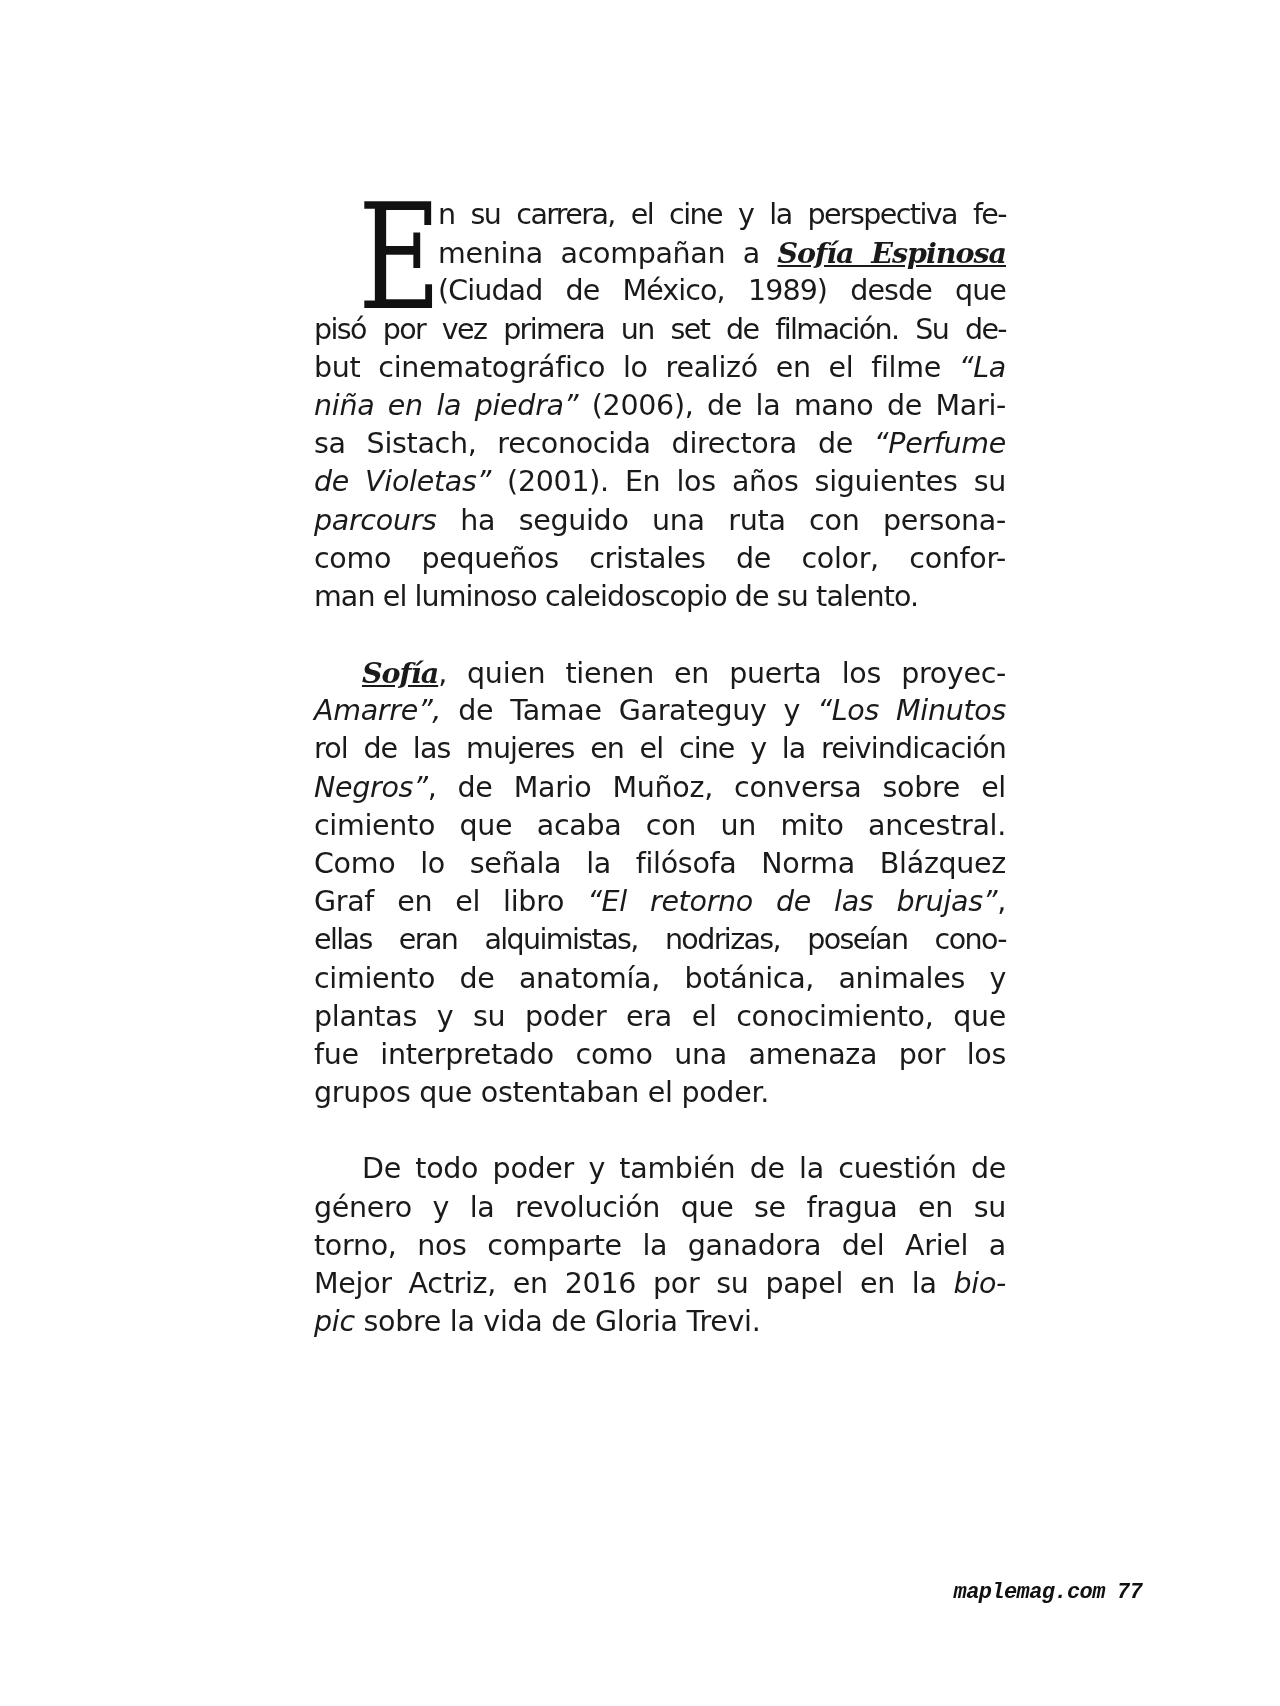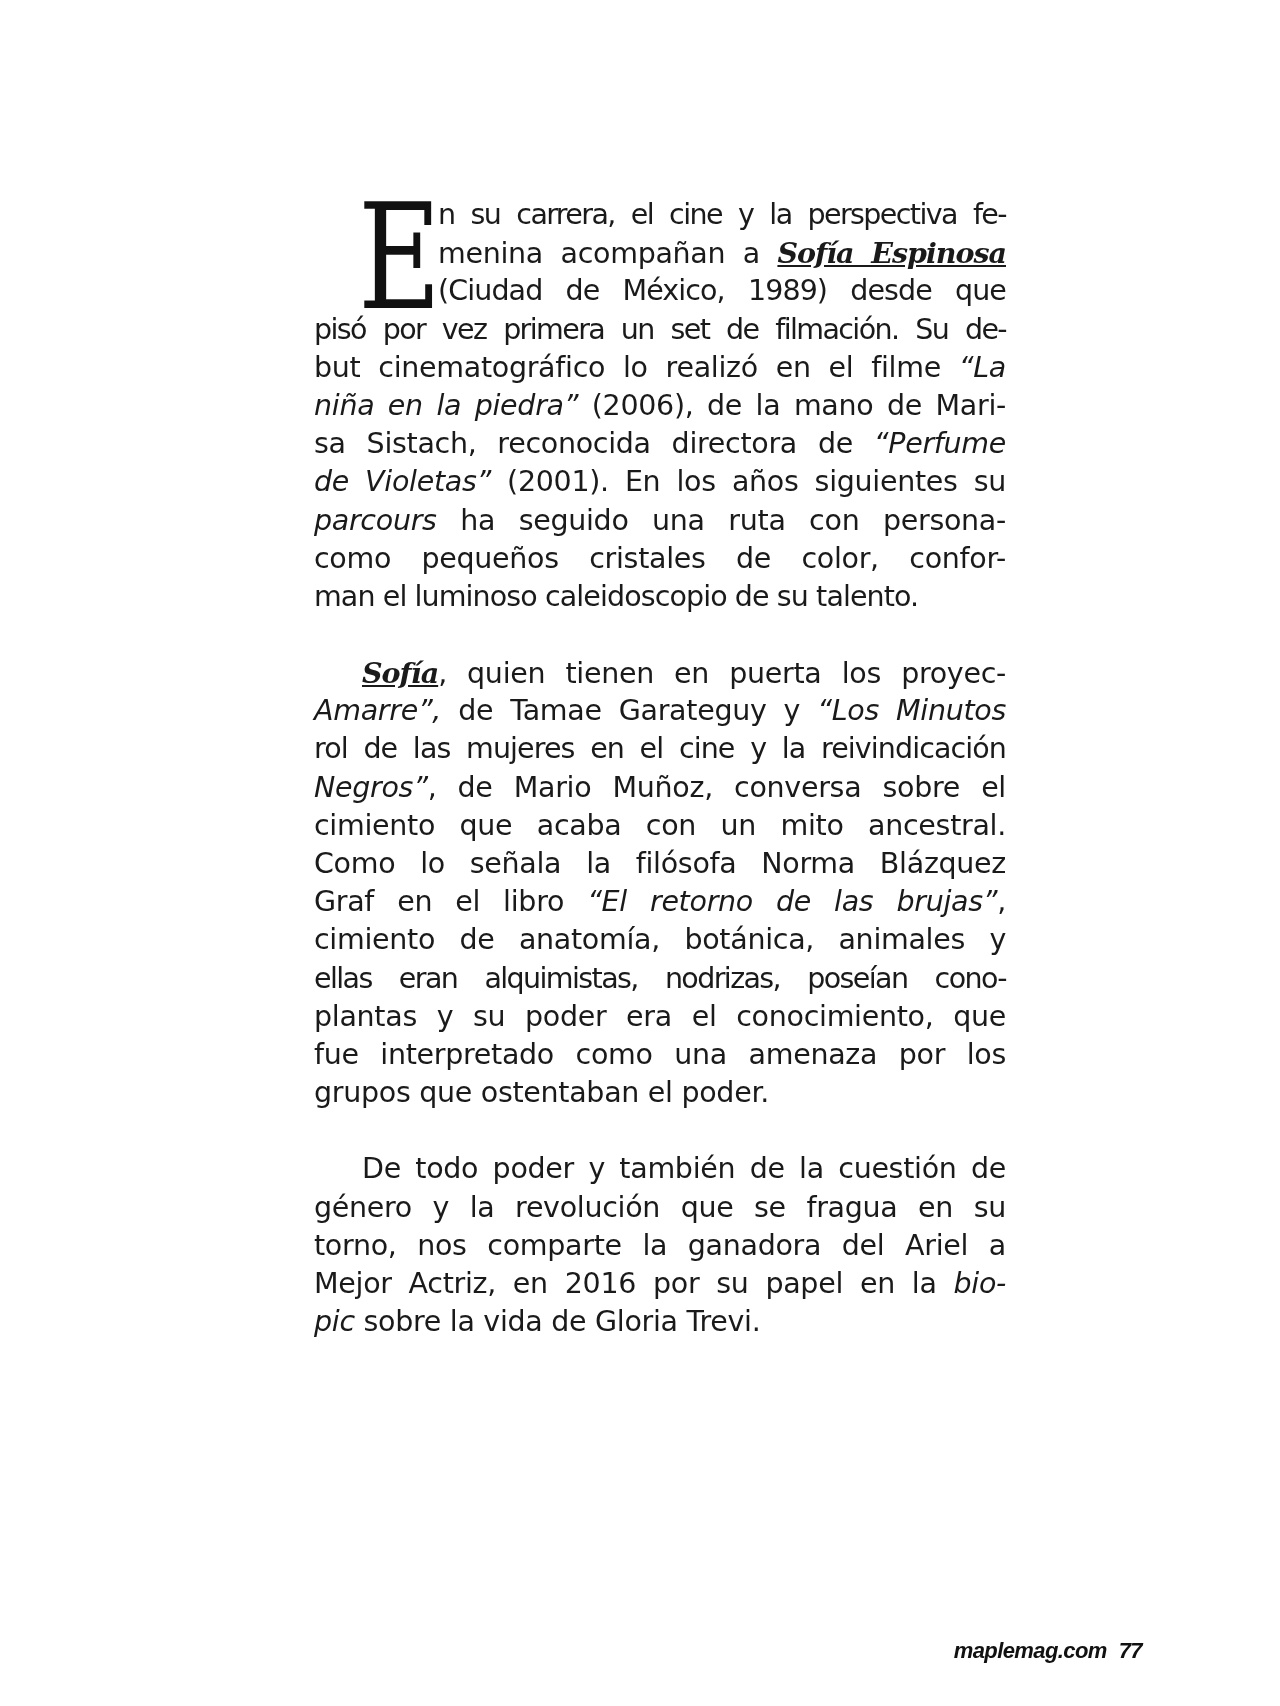--- a/index.html
+++ b/index.html
@@ -18,22 +18,22 @@
     .para { margin-bottom: 38px; }
     .dropcap {
       position: absolute; left: 44px; top: 6px;
       font-family: "DejaVu Serif", serif; font-weight: normal;
       font-size: 146px; line-height: 110px; color: #111;
       transform: scaleX(0.78); transform-origin: left top;
     }
     em, .it { font-style: italic; }
     .name { font-family: "DejaVu Serif", serif; font-weight: bold; font-style: italic; letter-spacing: -1px; text-decoration: underline; }
     .footer {
-      position: absolute; right: 138px; top: 1638px;
-      font-family: Liberation Sans, sans-serif; font-weight: bold; font-style: italic;
+      position: absolute; right: 138px; top: 1580px;
+      font-family: Liberation Mono, monospace; font-weight: bold; font-style: italic;
       font-size: 22px; letter-spacing: -0.6px; color: #111;
     }
     .footer .pageno { margin-left: 12px; }
   </style>
 </head>
 <body>
 
 <div class="column">
   <span class="dropcap">E</span>
   <div class="para">
@@ -50,22 +50,22 @@
       <span class="line last semi">man el luminoso caleidoscopio de su talento.</span>
     </div>
   <div class="para">
       <span class="line indent"><span class="name">Sofía</span>, quien tienen en puerta los proyec-</span>
       <span class="line"><em>Amarre”,</em> de Tamae Garateguy y <em>“Los Minutos</em></span>
       <span class="line semi">rol de las mujeres en el cine y la reivindicación</span>
       <span class="line"><em>Negros”</em>, de Mario Muñoz, conversa sobre el</span>
       <span class="line">cimiento que acaba con un mito ancestral.</span>
       <span class="line">Como lo señala la filósofa Norma Blázquez</span>
       <span class="line">Graf en el libro <em>“El retorno de las brujas”</em>,</span>
+      <span class="line tight">ellas eran alquimistas, nodrizas, poseían cono-</span>
       <span class="line">cimiento de anatomía, botánica, animales y</span>
-      <span class="line tight">ellas eran alquimistas, nodrizas, poseían cono-</span>
       <span class="line">plantas y su poder era el conocimiento, que</span>
       <span class="line">fue interpretado como una amenaza por los</span>
       <span class="line last">grupos que ostentaban el poder.</span>
     </div>
   <div class="para">
       <span class="line indent">De todo poder y también de la cuestión de</span>
       <span class="line">género y la revolución que se fragua en su</span>
       <span class="line">torno, nos comparte la ganadora del Ariel a</span>
       <span class="line">Mejor Actriz, en 2016 por su papel en la <em>bio-</em></span>
       <span class="line last"><em>pic</em> sobre la vida de Gloria Trevi.</span>

